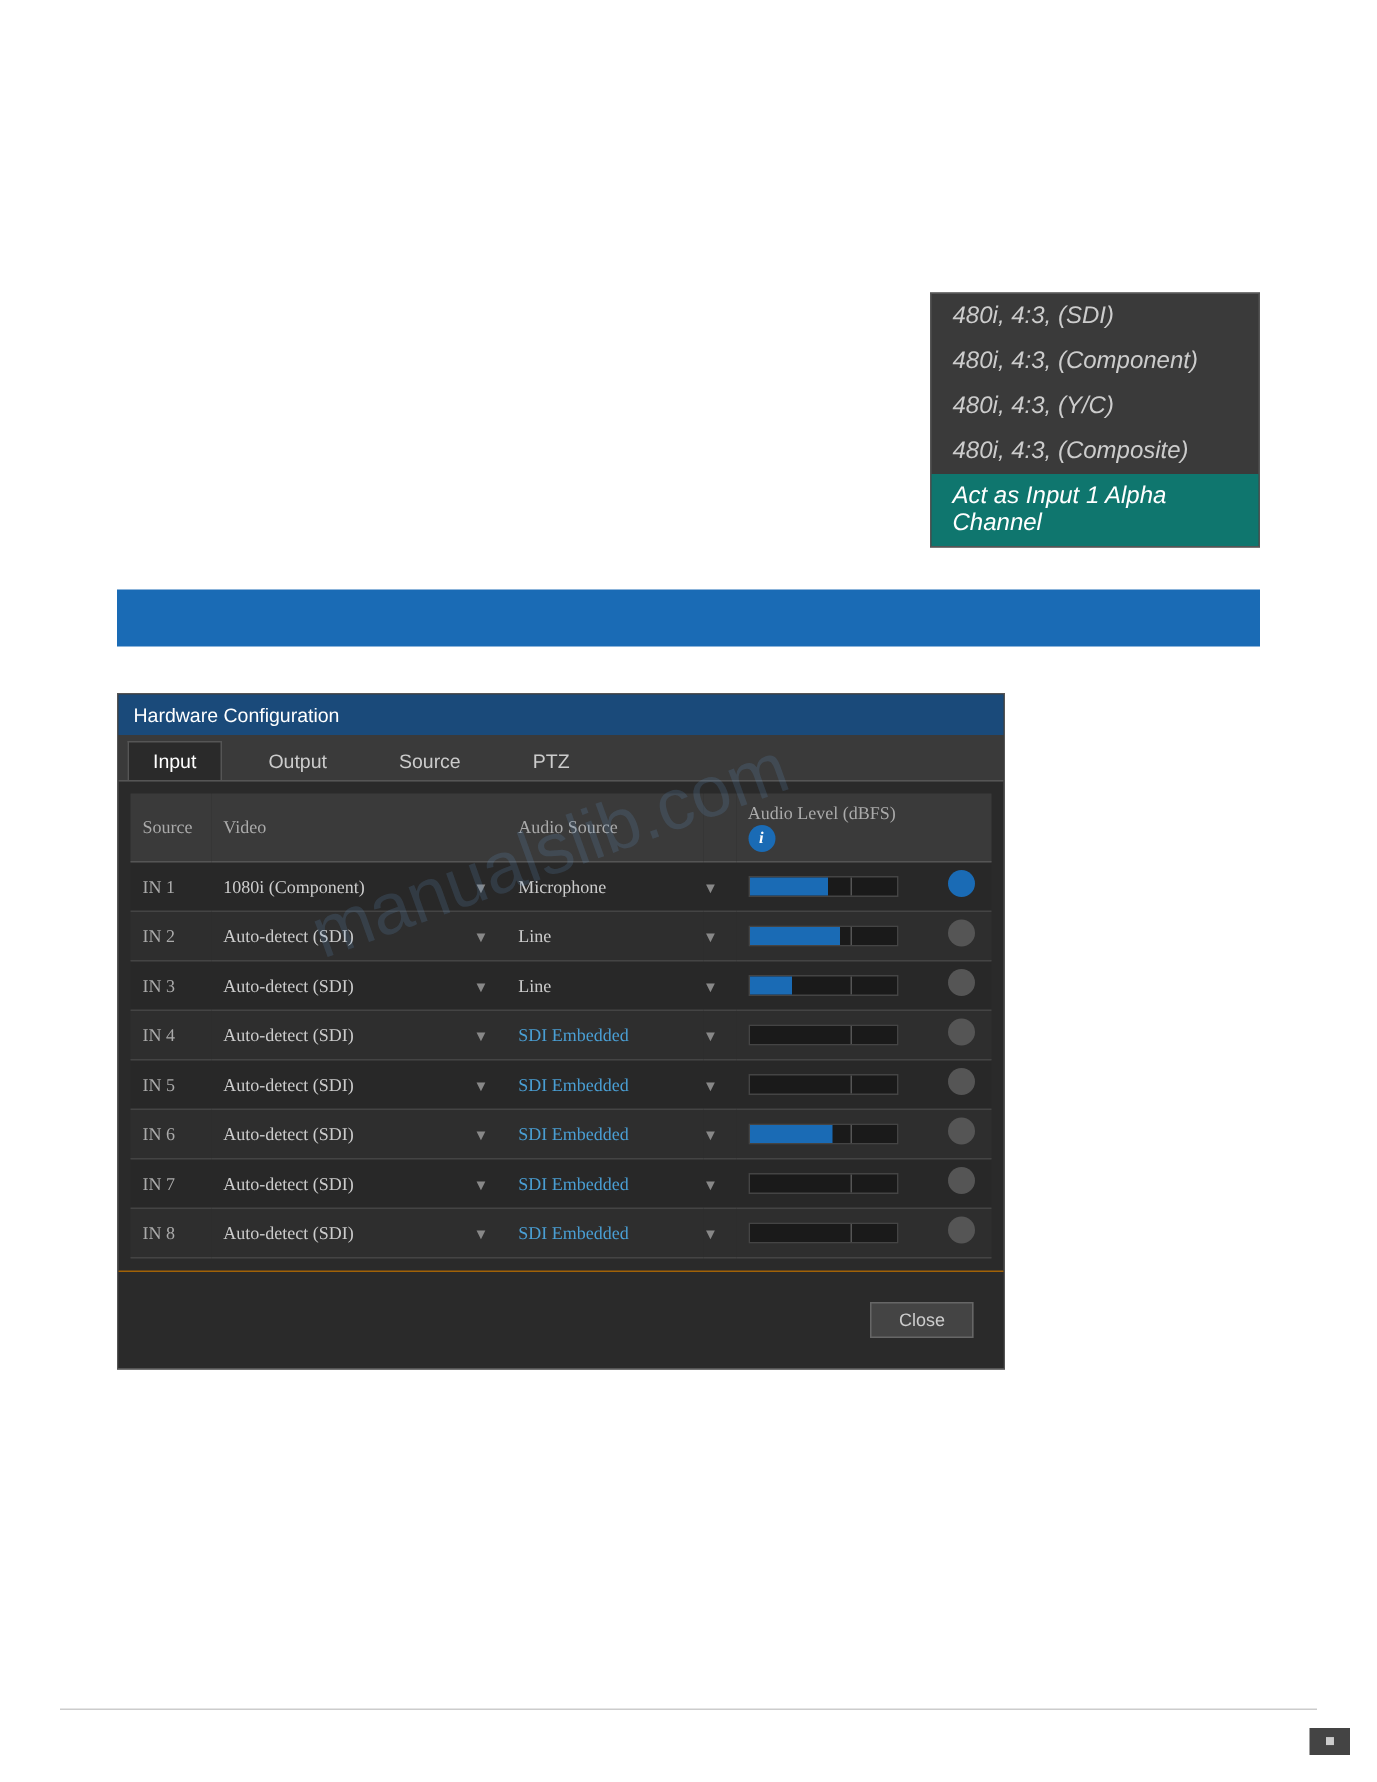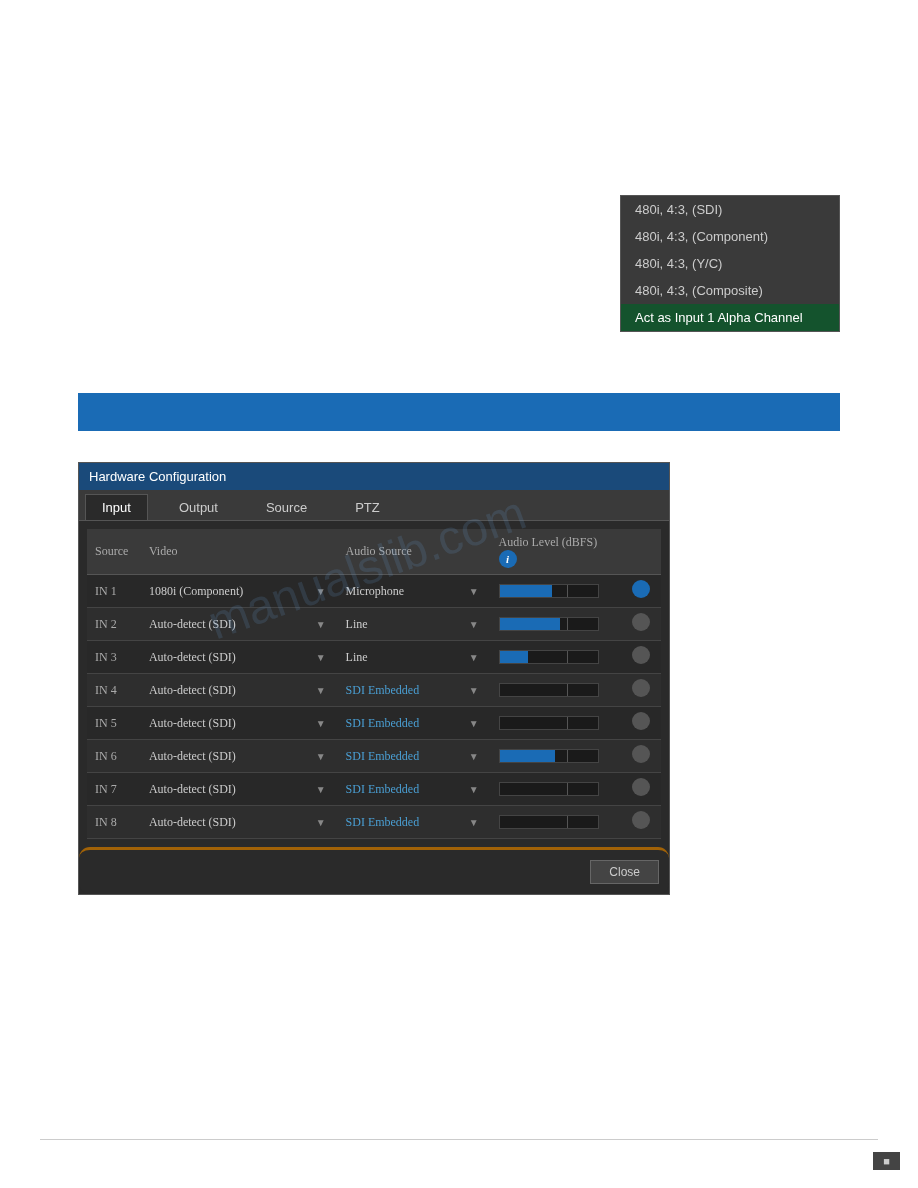--- a/index.html
+++ b/index.html
@@ -17,26 +17,27 @@
       position: absolute;
       top: 195px;
       right: 78px;
       width: 220px;
       background: #3a3a3a;
       border: 1px solid #555;
       z-index: 10;
     }
     .dropdown-menu .menu-item {
       padding: 6px 14px;
-      font-size: 13px;
+      font-size: 16px;
       color: #ccc;
       cursor: pointer;
+      font-style: italic;
     }
     .dropdown-menu .menu-item.active {
-      background: #14532d;
+      background: #0f766e;
       color: #fff;
     }
 
     
     .blue-banner {
       position: absolute;
       top: 393px;
       left: 78px;
       right: 78px;
       height: 38px;
@@ -202,25 +203,24 @@
       color: #fff;
       font-size: 11px;
       font-style: italic;
       font-weight: bold;
       cursor: pointer;
     }
 
     
     .hw-dialog-footer {
       background: #2a2a2a;
-      padding: 10px;
+      padding: 20px;
       display: flex;
       justify-content: flex-end;
-      border-top: 3px solid #a16207;
-      border-radius: 11px;
+      border-top: 1px solid #a16207;
     }
     .close-btn {
       background: #444;
       border: 1px solid #666;
       color: #ccc;
       font-size: 12px;
       padding: 4px 18px;
       cursor: pointer;
     }
 

